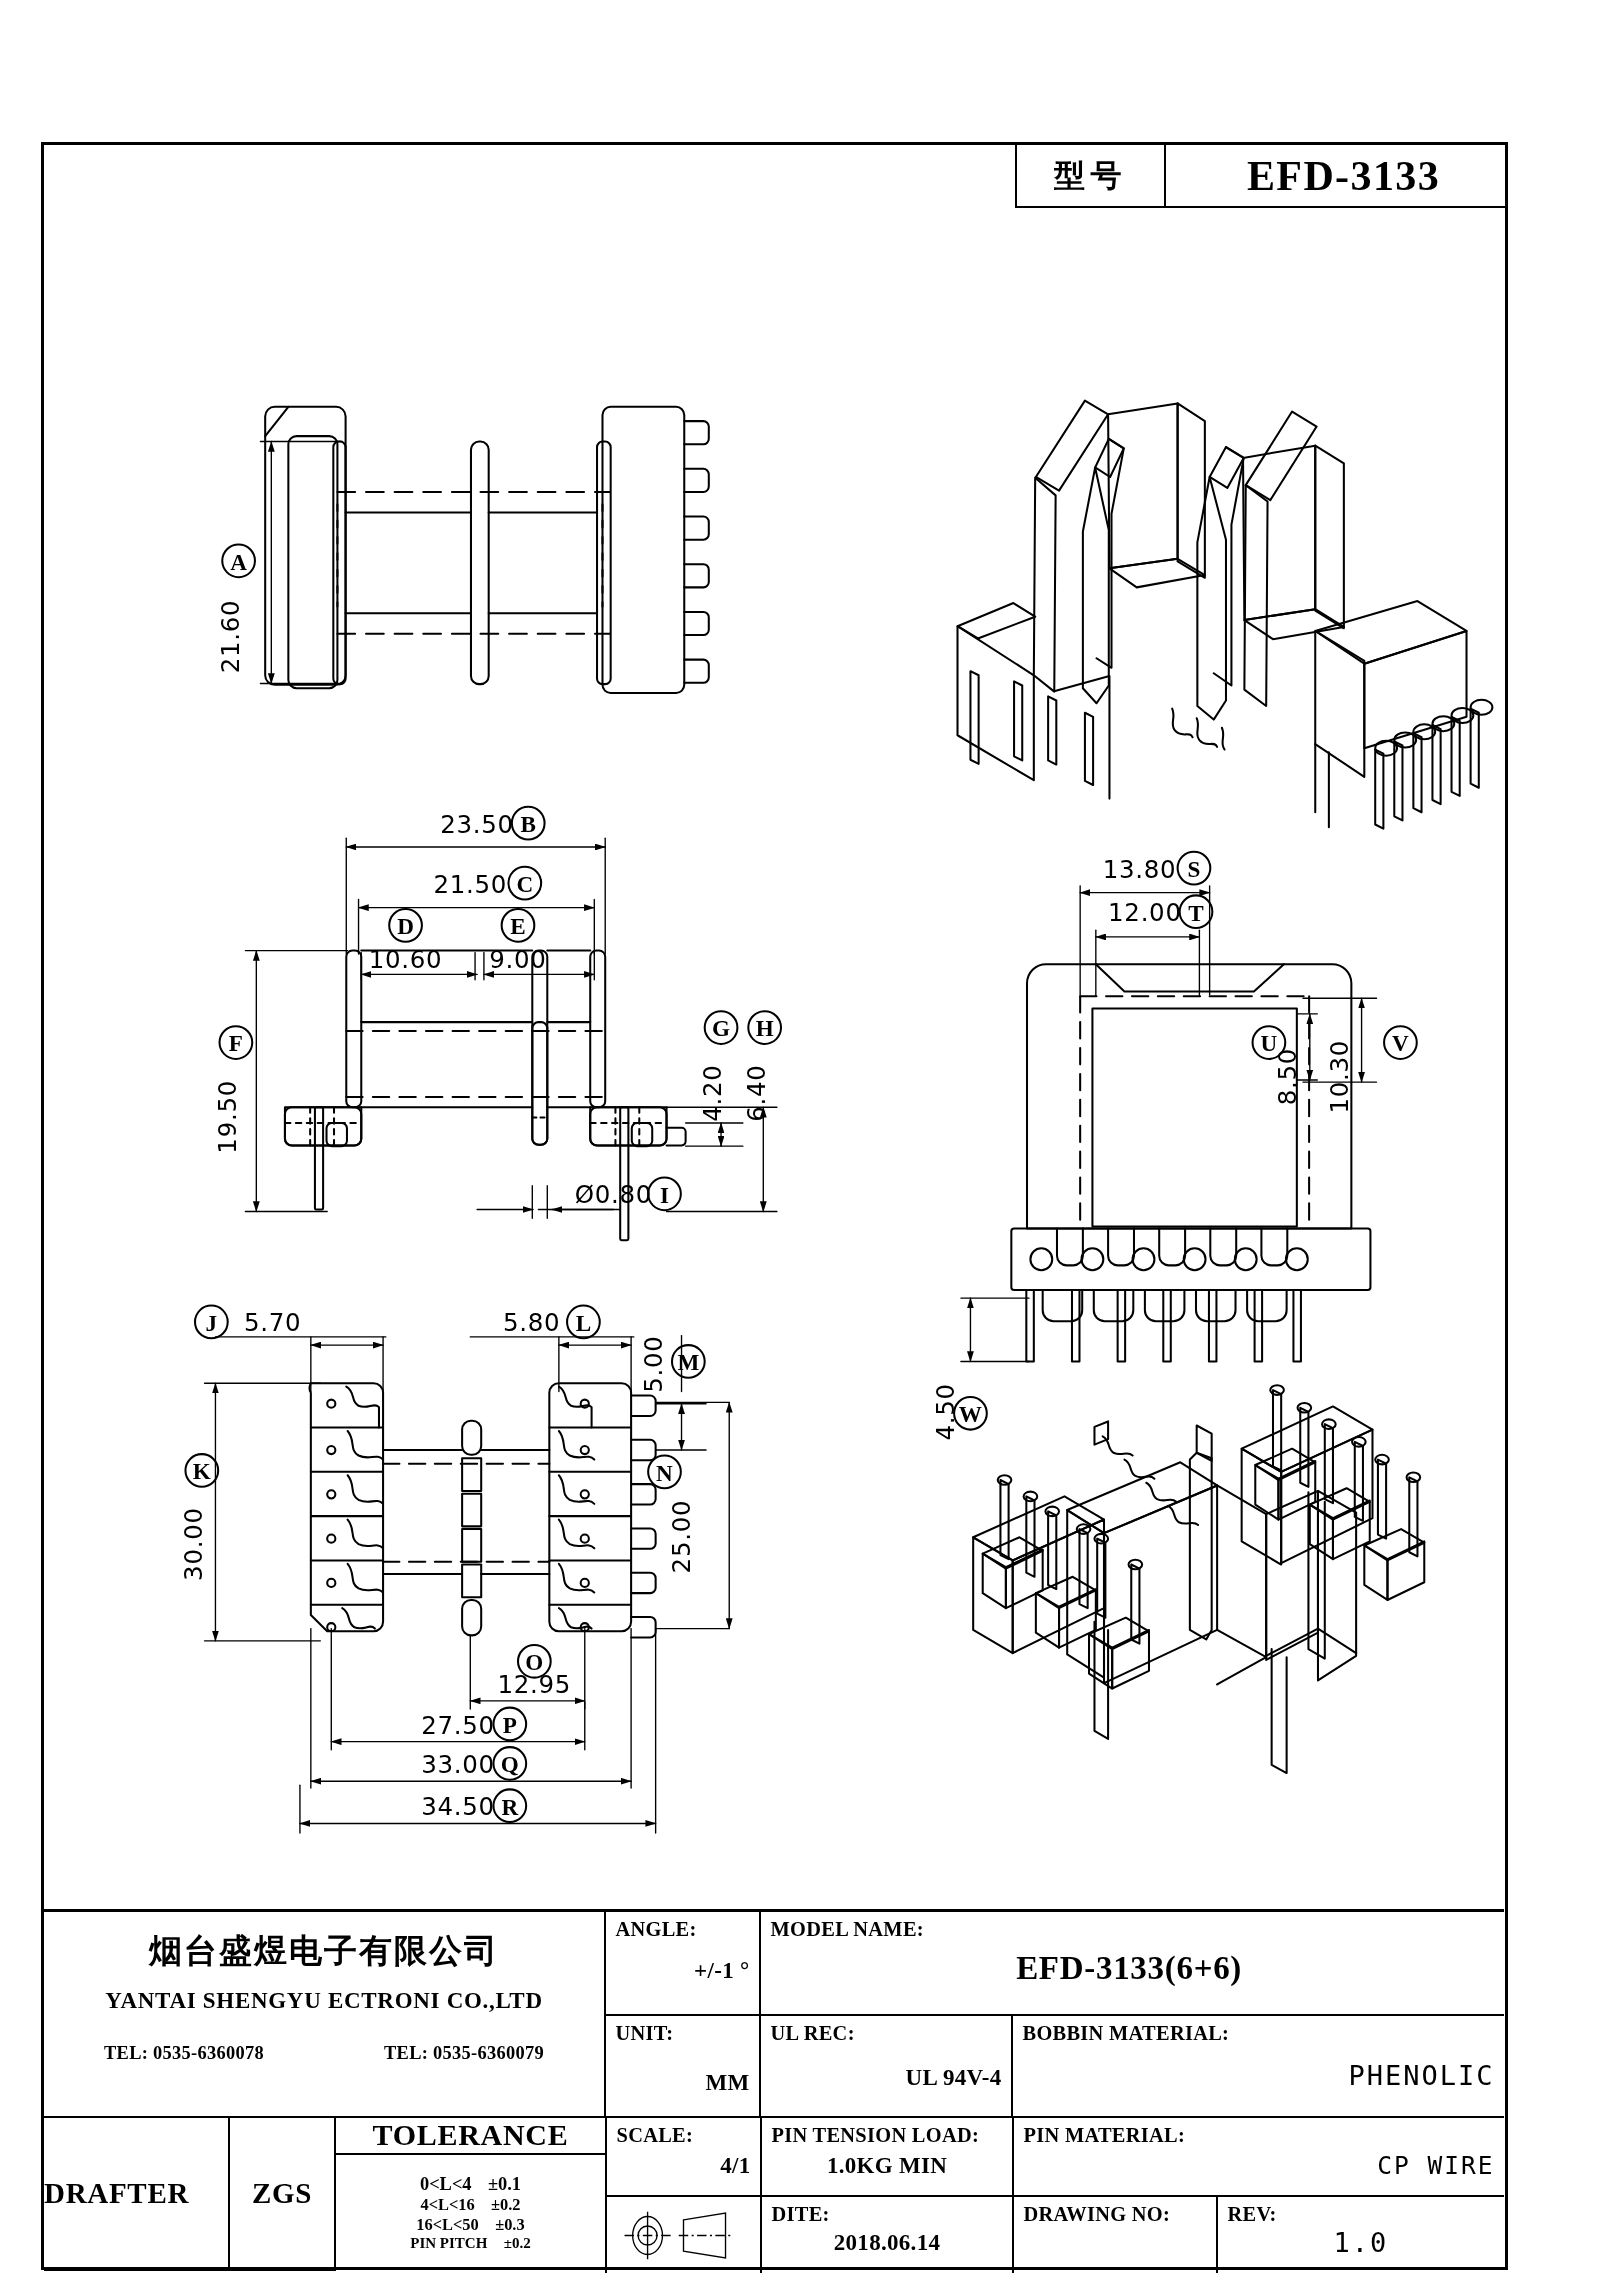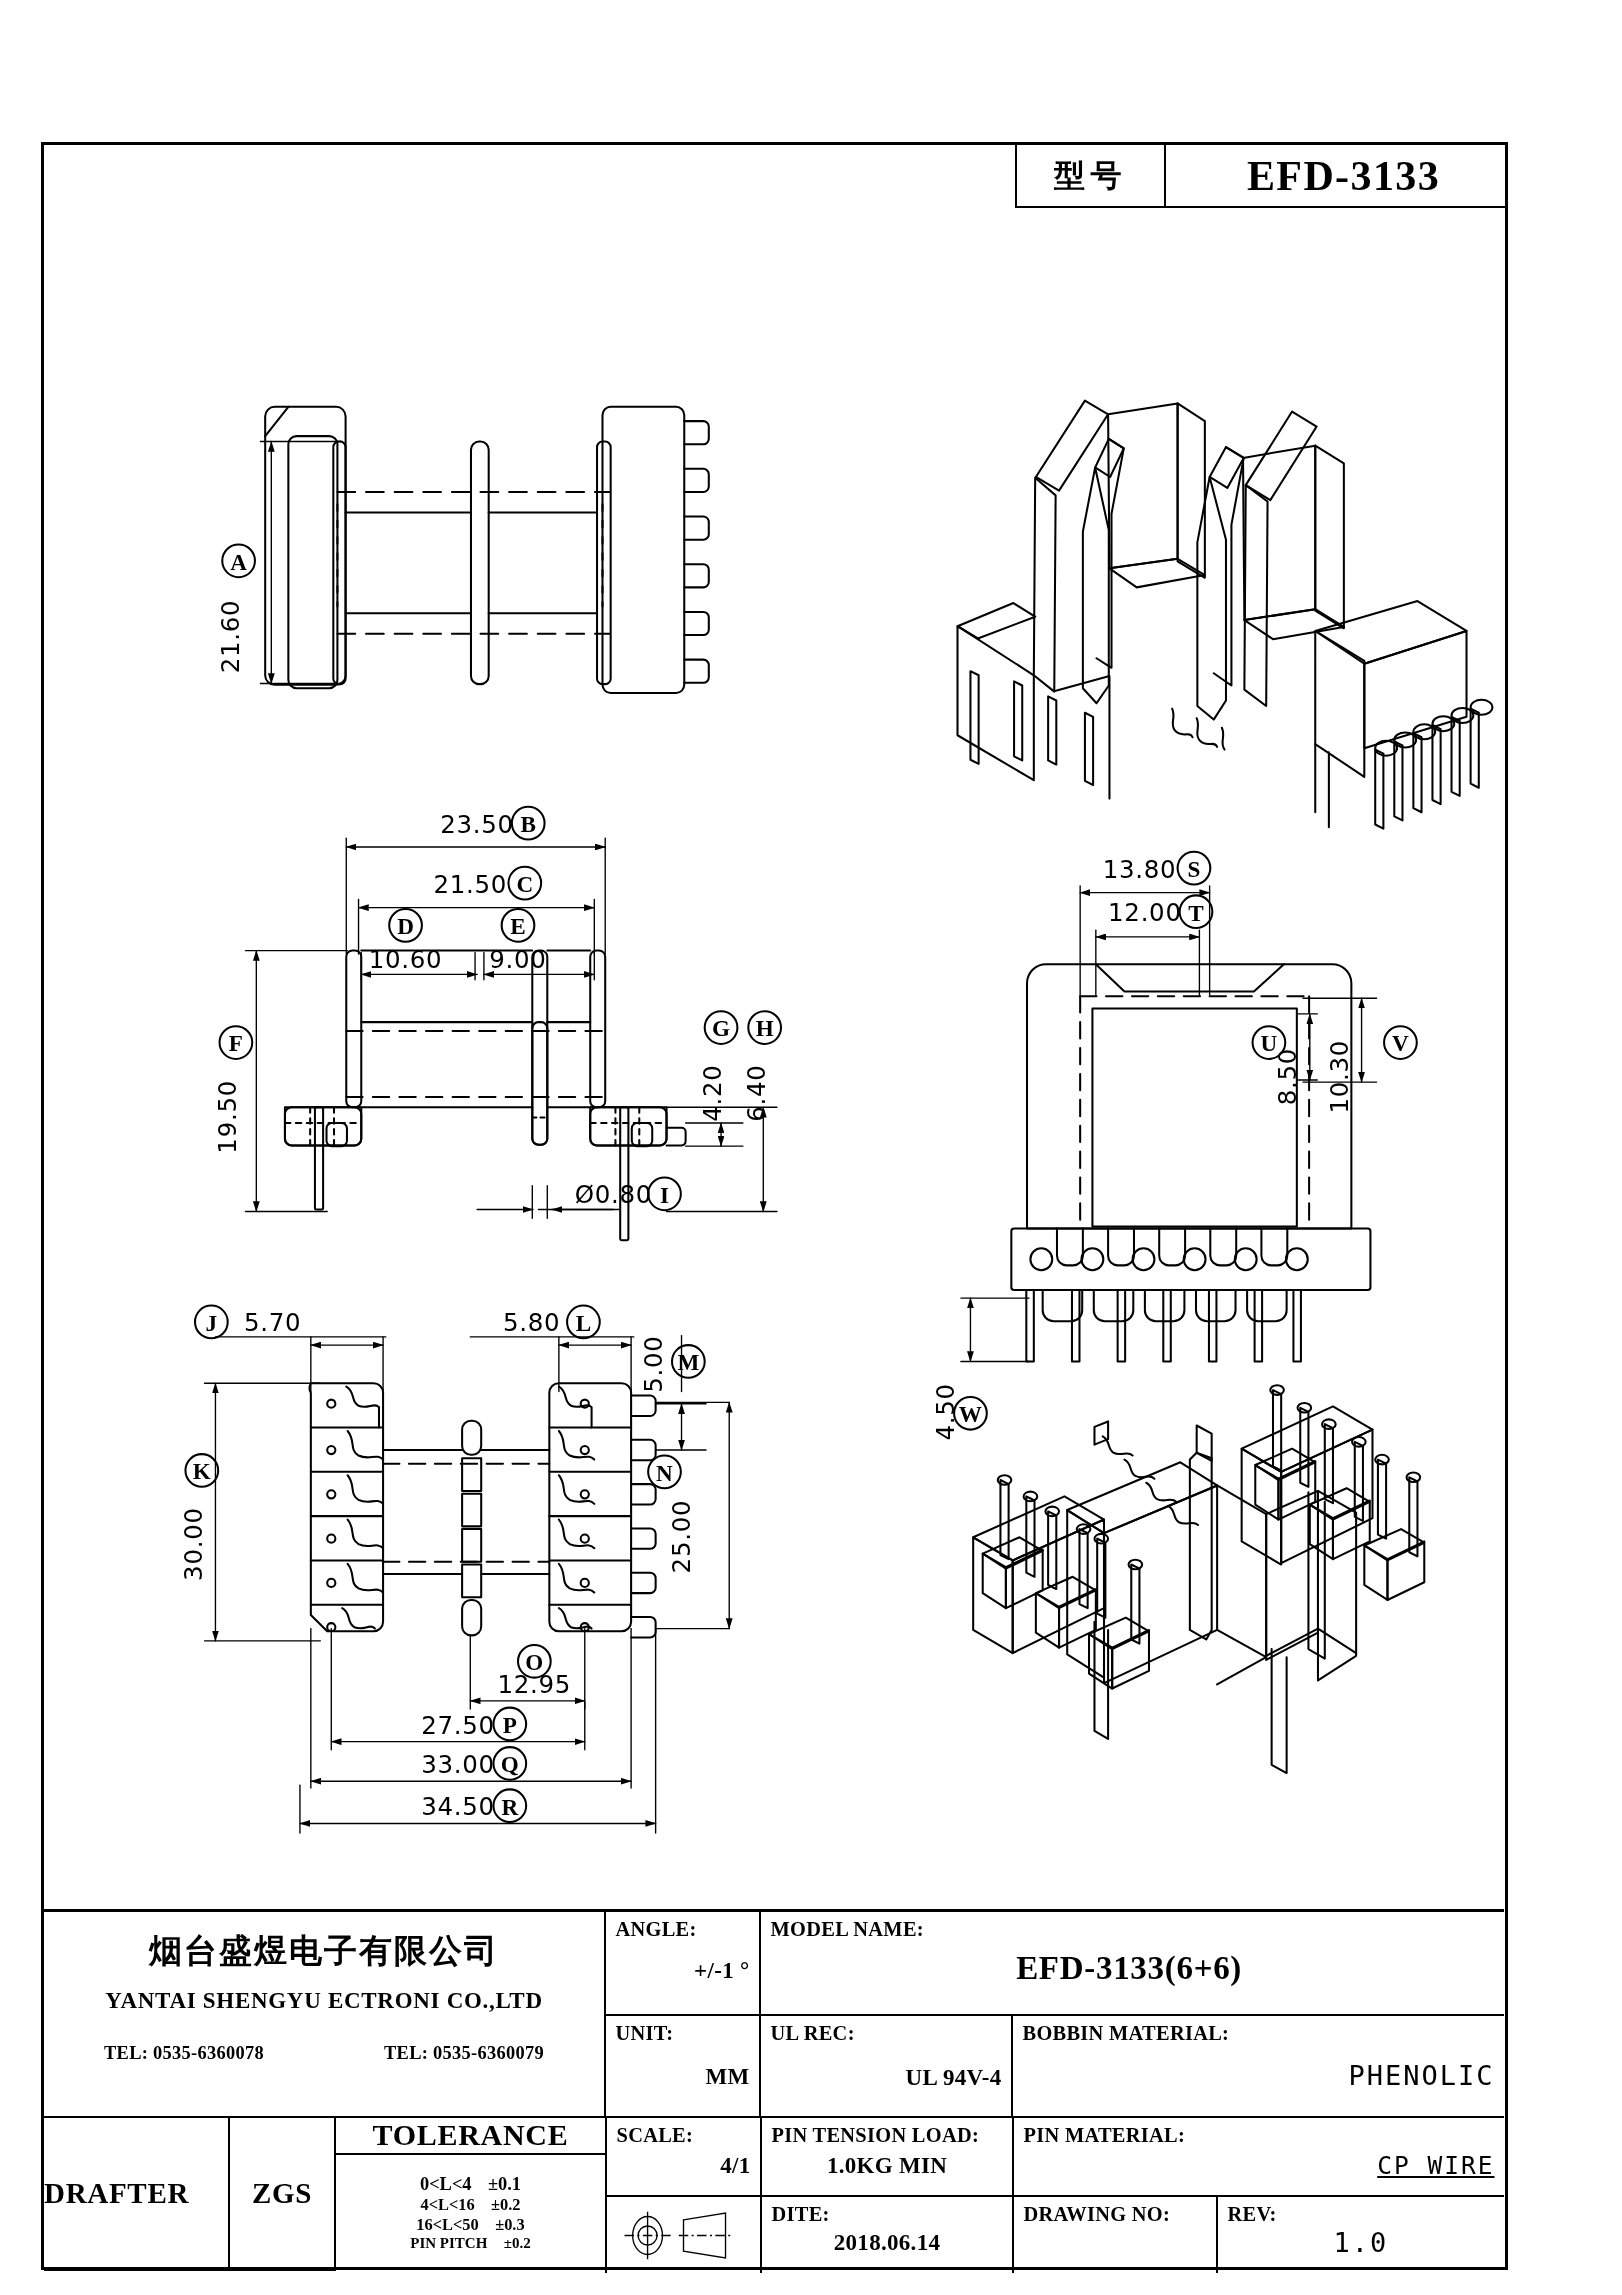--- a/index.html
+++ b/index.html
@@ -566,21 +566,21 @@
             <div class="val" style="margin-top:17.7px;">+/-1 °</div>
           </div>
           <div class="tb-model bl cellpad">
             <div class="lab">MODEL NAME:</div>
             <div class="modelbig" style="margin-top:9.5px;">EFD-3133(6+6)</div>
           </div>
         </div>
         <div class="tb-row bt" style="height:130px;align-items:flex-end;">
           <div class="tb-unit bl cellpad">
             <div class="lab">UNIT:</div>
-            <div class="val" style="margin-top:19px;">MM</div>
+            <div class="val" style="margin-top:25px;">MM</div>
           </div>
           <div class="tb-ulrec bl cellpad">
             <div class="lab">UL REC:</div>
             <div class="val" style="margin-top:20.4px;">UL 94V-4</div>
           </div>
           <div class="tb-bobbin bl cellpad">
             <div class="lab">BOBBIN MATERIAL:</div>
             <div class="val-thin" style="margin-top:15px;">PHENOLIC</div>
           </div>
         </div>
@@ -620,21 +620,21 @@
           <div class="tb-scale bl cellpad">
             <div class="lab">SCALE:</div>
             <div class="val" style="margin-top:6.8px;">4/1</div>
           </div>
           <div class="tb-ptl bl cellpad">
             <div class="lab">PIN TENSION LOAD:</div>
             <div class="val" style="margin-top:6.8px;text-align:center;">1.0KG MIN</div>
           </div>
           <div class="tb-pinmat bl cellpad">
             <div class="lab">PIN MATERIAL:</div>
-            <div class="val-thin" style="margin-top:4.1px;font-size:24.5px;text-decoration:underline;">CP WIRE</div>
+            <div class="val-thin" style="margin-top:4.1px;font-size:24.5px;">CP WIRE</div>
           </div>
         </div>
         <div class="tb-row bt" style="height:76px;">
           <div class="tb-sym bl">
             <svg width="129" height="61" viewBox="0 0 190 90">
               <g stroke="#000" fill="none" stroke-width="2">
                 <ellipse cx="42" cy="45" rx="22" ry="28"></ellipse>
                 <circle cx="42" cy="45" r="14"></circle>
                 <path d="M8,45 h70" stroke-dasharray="14 5 3 5"></path>
                 <path d="M42,10 v70"></path>

